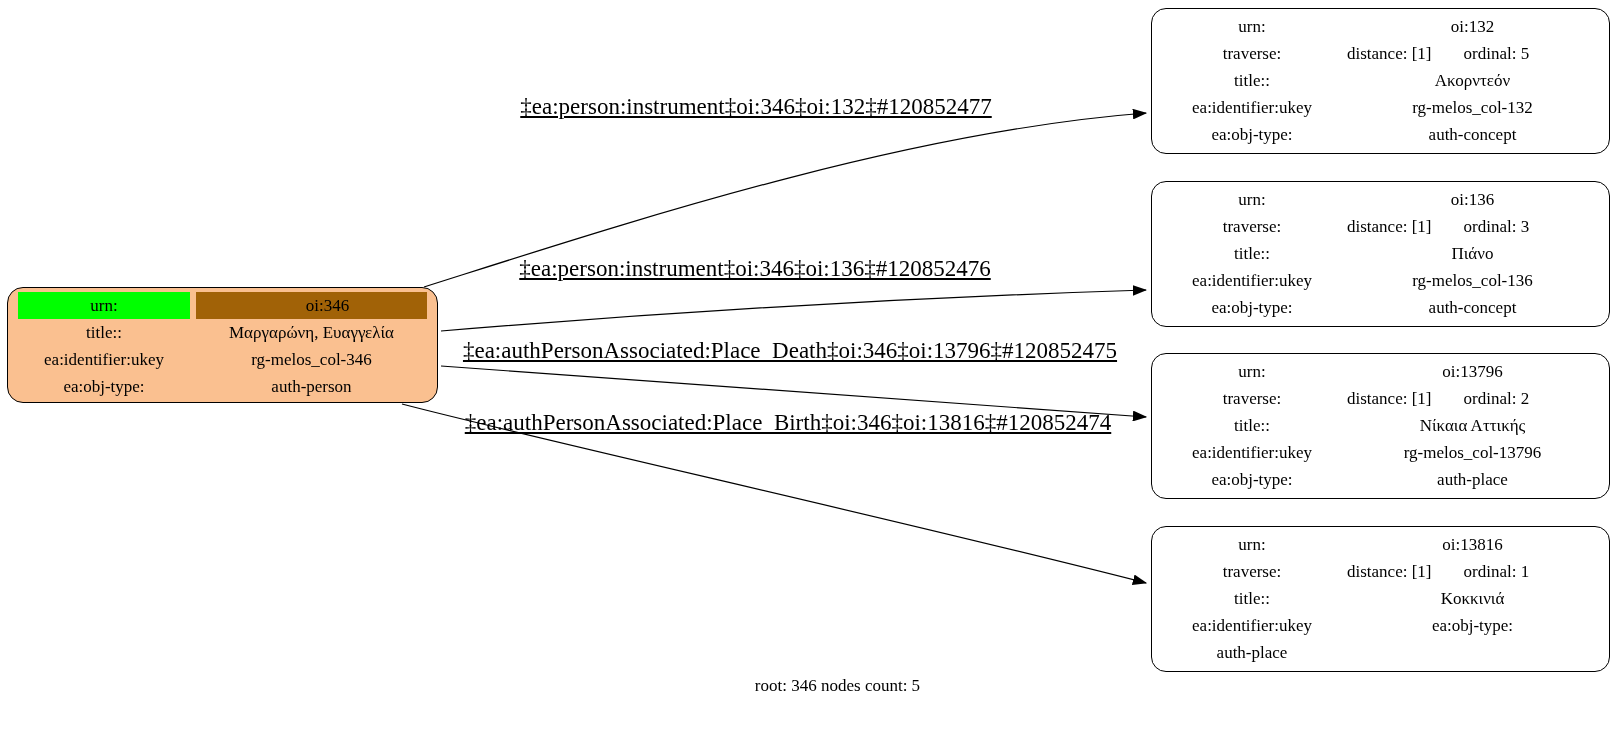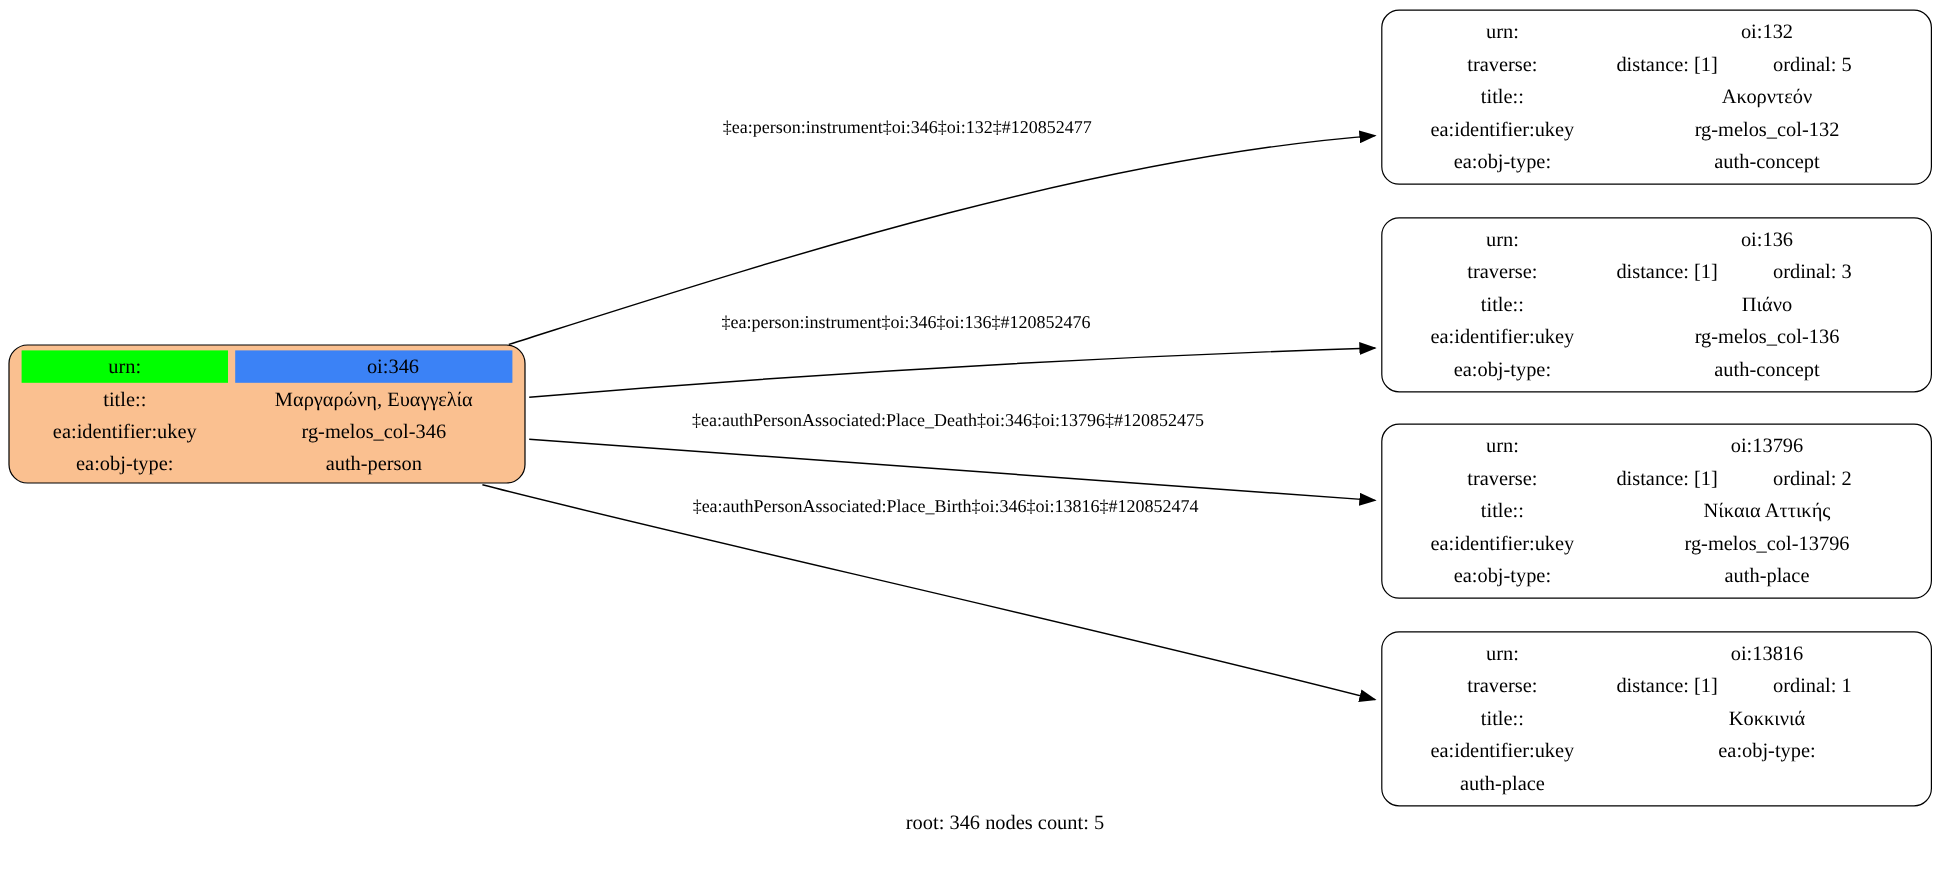--- a/index.html
+++ b/index.html
@@ -23,25 +23,25 @@
     left:7px; top:287px; width:431px; height:116px;
     border-width:1.5px; border-radius:16px;
   }
   .root-node .node-grid { grid-template-columns:172px 1fr; padding:4px 10px; }
   .target-node { left:1151px; width:459px; height:146px; }
   .target-node .node-grid { grid-template-columns:178px 1fr; padding:4px 11px; }
   .n1 { top:8px; } .n2 { top:181px; } .n3 { top:353px; } .n4 { top:526px; }
 
   .cell { overflow:hidden;text-align:center; }
   .hl { background:#00FF00; }
-  .traverse-val { display:flex; gap:46px; }
+  .traverse-val { display:flex; gap:32px; }
 
   .edge-label {
     position:absolute; transform:translateX(-50%);
-    font-size:15px; line-height:22px; white-space:nowrap;
+    font-size:23px; line-height:22px; white-space:nowrap;text-decoration:underline;
   }
   .el1 { left:756px; top:96px; }
   .el2 { left:755px; top:258px; }
   .el3 { left:790px; top:340px; }
   .el4 { left:788px; top:412px;text-align:center; }
 
   .graph-footer {
     position:absolute; left:0; top:676px; width:100%;
     text-align:center; font-size:17px;margin-left:29px;
   }
@@ -59,21 +59,21 @@
     </defs>
     <path class="edge" d="M 424 287 C 620 225, 900 132, 1146 113" marker-end="url(#arrow)"></path>
     <path class="edge" d="M 441 331 Q 800 301, 1146 290" marker-end="url(#arrow)"></path>
     <path class="edge" d="M 441 366 Q 800 391, 1146 417" marker-end="url(#arrow)"></path>
     <path class="edge" d="M 402 404 C 560 445, 900 520, 1146 583" marker-end="url(#arrow)"></path>
   </svg>
 
   <div class="node root-node" style="background: rgb(250, 192, 144);">
     <div class="node-grid">
       <div class="cell hl" style="background: rgb(0, 255, 0);">urn:</div>
-      <div class="cell hl" style="background: #3b82f6; padding-left: 32px;">oi:346</div>
+      <div class="cell hl" style="background: #a16207; padding-left: 32px;">oi:346</div>
       <div class="cell">title::</div>
       <div class="cell">Μαργαρώνη, Ευαγγελία</div>
       <div class="cell">ea:identifier:ukey</div>
       <div class="cell">rg-melos_col-346</div>
       <div class="cell">ea:obj-type:</div>
       <div class="cell">auth-person</div>
     </div>
   </div>
 
   <div class="node target-node n1">

